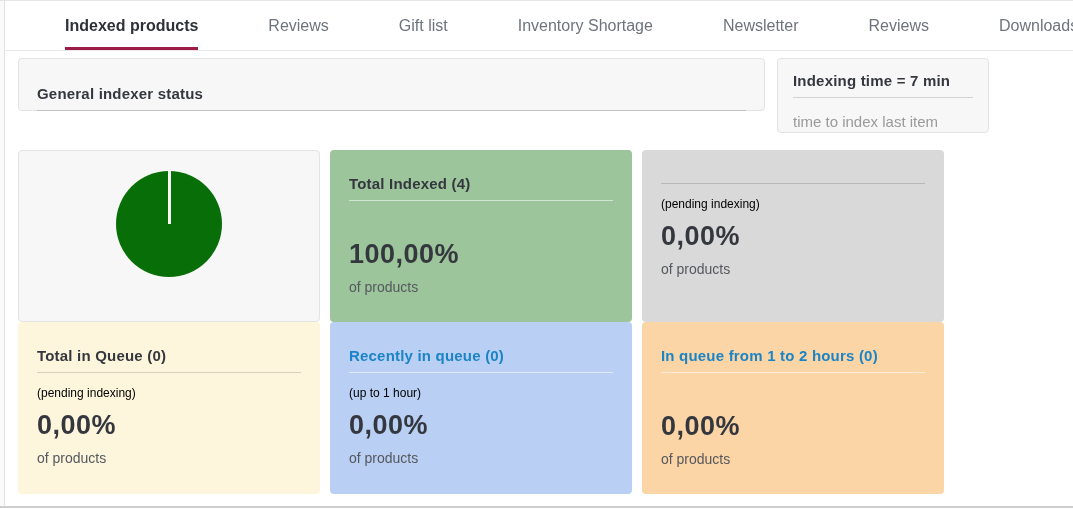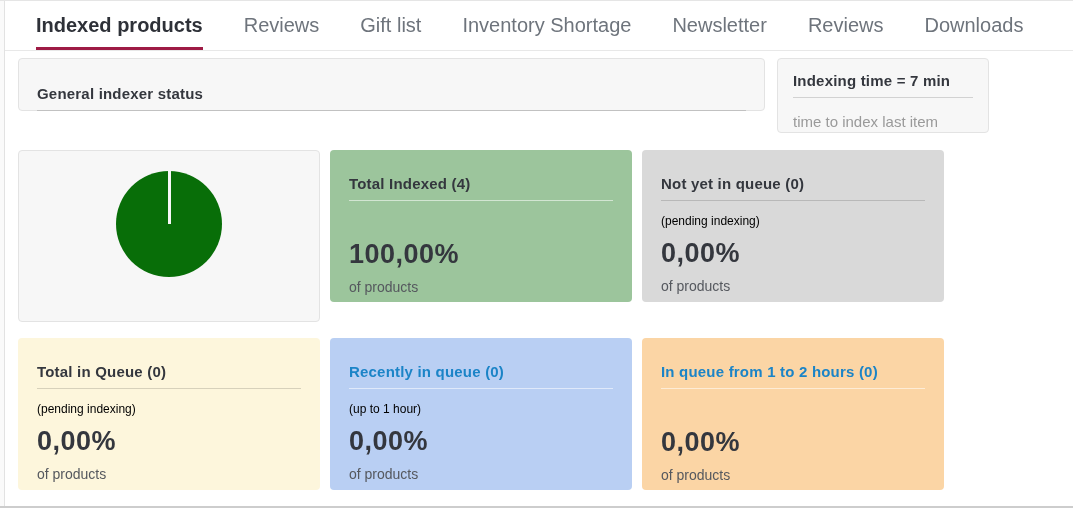--- a/index.html
+++ b/index.html
@@ -7,40 +7,40 @@
               font-family:"Liberation Sans", sans-serif; color:#34373e; }
   body { position:relative; border-top:1px solid #e5e5e5; }
 
   
   .edge-strip { position:absolute; left:0; top:0; bottom:0; width:5px; background:#fafafa;
                 border-right:1px solid #e2e2e2; }
 
   
   .tabbar { height:50px; border-bottom:1px solid #e8e8e8; display:flex; align-items:stretch;
             padding-left:36px; background:#fff; }
-  .tab { position:relative; display:flex; align-items:center; font-size:20px; color:#6e747c;
-         margin-right:41px; cursor:pointer; white-space:nowrap; }
+  .tab { position:relative; display:flex; align-items:center; font-size:16px; color:#6e747c;
+         margin-right:41px; cursor:pointer; white-space:nowrap;margin-left:29px; }
   .tab.active { color:#2e3138; font-weight:700; }
   .tab.active::after { content:""; position:absolute; left:0; right:0; bottom:0; height:3px;
                        background:#9e1b45; }
 
   
   .content { padding:7px 0 0 18px; }
   .row { display:flex; }
   .row1 { margin-top:0; }
   .row2 { margin-top:17px; }
-  .row3 { margin-top:16px; }
+  .row3 { }
 
   .card { border-radius:4px; border:1px solid transparent; }
   .card.light { background:#f7f7f7; border-color:#e3e3e3; }
 
   .card-general { width:747px; height:53px; padding:26px 18px 0 18px; margin-right:12px; }
   .card-indexing { width:212px; height:75px; padding:13px 15px 0 15px; }
 
-  .kpi { width:302px; height:152px; padding:24px 18px 0 18px; margin-right:10px; }
+  .kpi { width:302px; height:172px; padding:24px 18px 0 18px; margin-right:10px; }
   .kpi:last-child { margin-right:0; }
 
   .card-title { font-size:15px; font-weight:700; letter-spacing:.2px; }
   .card-title.blue { color:#1b84c7; }
   .hr { height:1px; margin-top:8px; background:rgba(0,0,0,0.15); }
   .hr.on-color { background:rgba(255,255,255,0.55); }
   .sub { font-size:12px; color:#000000; margin-top:13px; }
   .big { font-size:27px; font-weight:800; color:#34373e; letter-spacing:.5px; margin-top:10px; }
   .big.solo { margin-top:38px; }
   .caption { font-size:14px; color:#55585e; margin-top:9px; }
@@ -100,21 +100,20 @@
     </div>
 
     <div class="card kpi bg-green">
       <div class="card-title">Total Indexed (4)</div>
       <div class="hr on-color"></div>
       <div class="big solo">100,00%</div>
       <div class="caption">of products</div>
     </div>
 
     <div class="card kpi bg-gray">
-      <div class="card-title">Not yet in queue (0)</div>
       <div class="hr"></div>
       <div class="sub">(pending indexing)</div>
       <div class="big">0,00%</div>
       <div class="caption">of products</div>
     </div>
   </div>
 
   <div class="row row3">
     <div class="card kpi bg-yellow">
       <div class="card-title">Total in Queue (0)</div>

